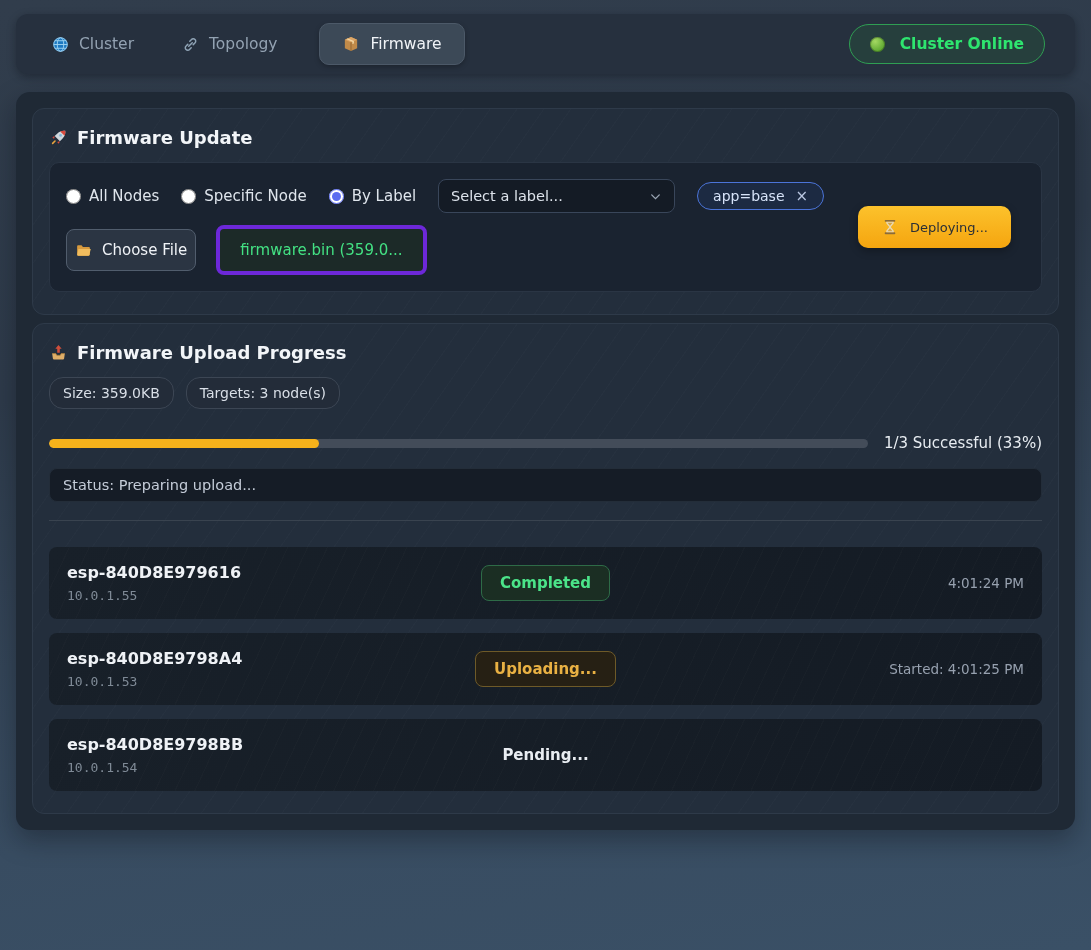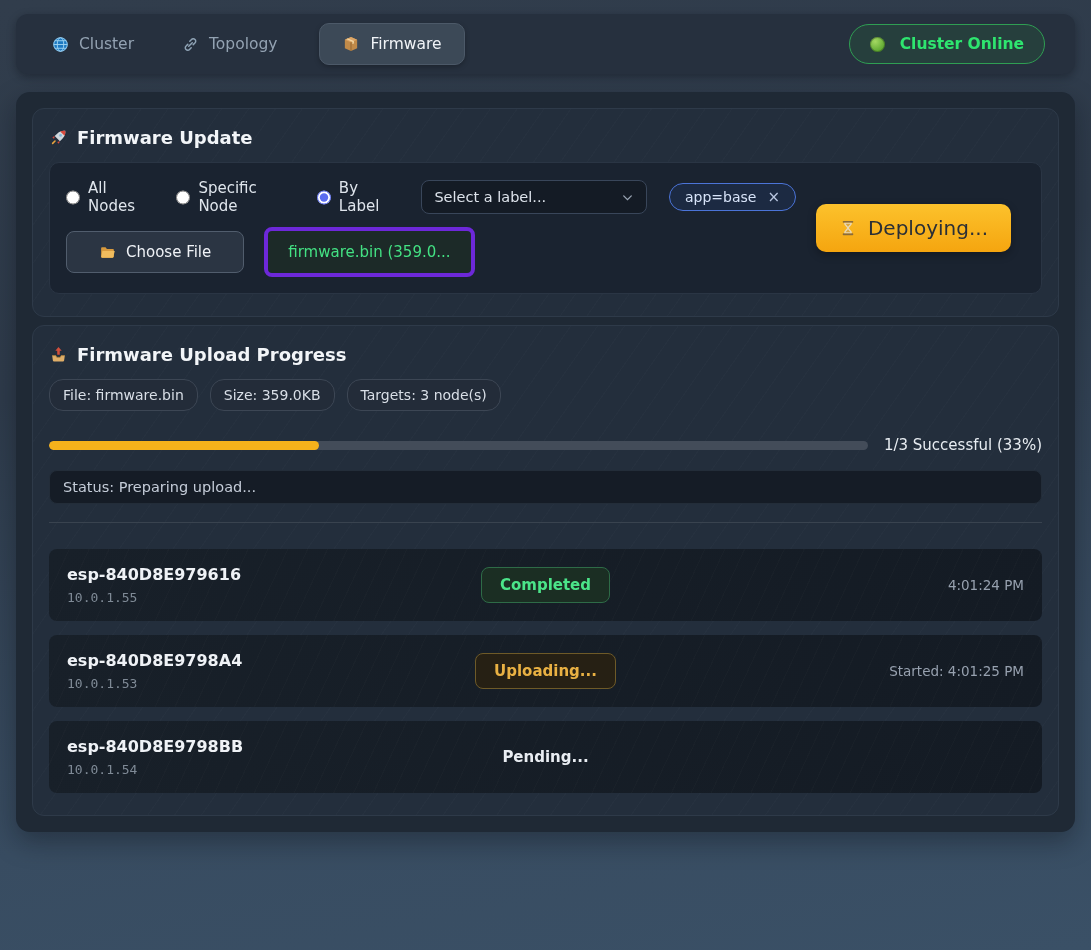--- a/index.html
+++ b/index.html
@@ -69,30 +69,30 @@
   .chip {
     display:flex; align-items:center; gap:11px;
     border:1.5px solid #4b74d8; background:#1c2a42; border-radius:16px;
     padding:5px 15px; color:#d7e3f8; font-size:14px;
   }
   .chip-x { background:none; border:none; color:#b9c6e0; font-size:15px; cursor:pointer; line-height:1; font-family:inherit; }
   .file-row { display:flex; align-items:center; gap:20px; }
   .btn-choose {
     display:flex; align-items:center; gap:10px;
     background:#2b3543; border:1px solid #515d6d; border-radius:8px;
-    padding:11px 32px; color:#f0f3f7; font-size:15px; font-family:inherit; cursor:pointer;justify-content:flex-end;
+    padding:11px 8px; color:#f0f3f7; font-size:15px; font-family:inherit; cursor:pointer;justify-content:flex-end;
   }
   .btn-file {
     background:#1c2a28; border:4px solid #6d28d9; border-radius:8px;
     padding:12px 20px; color:#43e183; font-size:15px; font-family:inherit; cursor:pointer;
   }
   .btn-deploy {
     display:flex; align-items:center; gap:11px; margin:0 14px 0 20px;
     background:linear-gradient(180deg,#fcc22c,#f5a50f); border:none; border-radius:10px;
-    padding:12px 23px; color:#2a2f36; font-size:20px; font-family:inherit; cursor:pointer;
+    padding:12px 23px; color:#2a2f36; font-size:13px; font-family:inherit; cursor:pointer;
     box-shadow:0 3px 8px rgba(0,0,0,.3);
   }
 
   
   .meta-badges { display:flex; gap:12px; margin-top:14px; }
   .mbadge {
     background:#232c39; border:1px solid #3c4654; border-radius:14px;
     padding:7px 13px; font-size:14px; color:#d9dfe7;
   }
   .progress-row { display:flex; align-items:center; gap:16px; margin-top:25px; }
@@ -247,21 +247,20 @@
         <svg width="19" height="19" viewBox="0 0 24 24">
             <path d="M12 2.6l4 4.6h-2.4v5h-3.2v-5H8z" fill="#d14f3c"></path>
             <path d="M4 13.4h4.6l1.3 2.2h4.2l1.3-2.2H20l-.9 6.2c-.1.7-.7 1.2-1.4 1.2H6.3c-.7 0-1.3-.5-1.4-1.2z" fill="#dfae68"></path>
             <path d="M4 13.4h4.6l1.3 2.2h4.2l1.3-2.2H20" fill="none" stroke="#a97c3c" stroke-width="1"></path>
           </svg>
       </span>
       <span>Firmware Upload Progress</span>
     </h2>
 
     <div class="meta-badges">
-      <span class="mbadge">File: firmware.bin</span>
       <span class="mbadge">Size: 359.0KB</span>
       <span class="mbadge">Targets: 3 node(s)</span>
     </div>
 
     <div class="progress-row">
       <div class="progress-track">
         <div class="progress-fill" style="width: 33%;"></div>
       </div>
       <span class="progress-label">1/3 Successful (33%)</span>
     </div>

